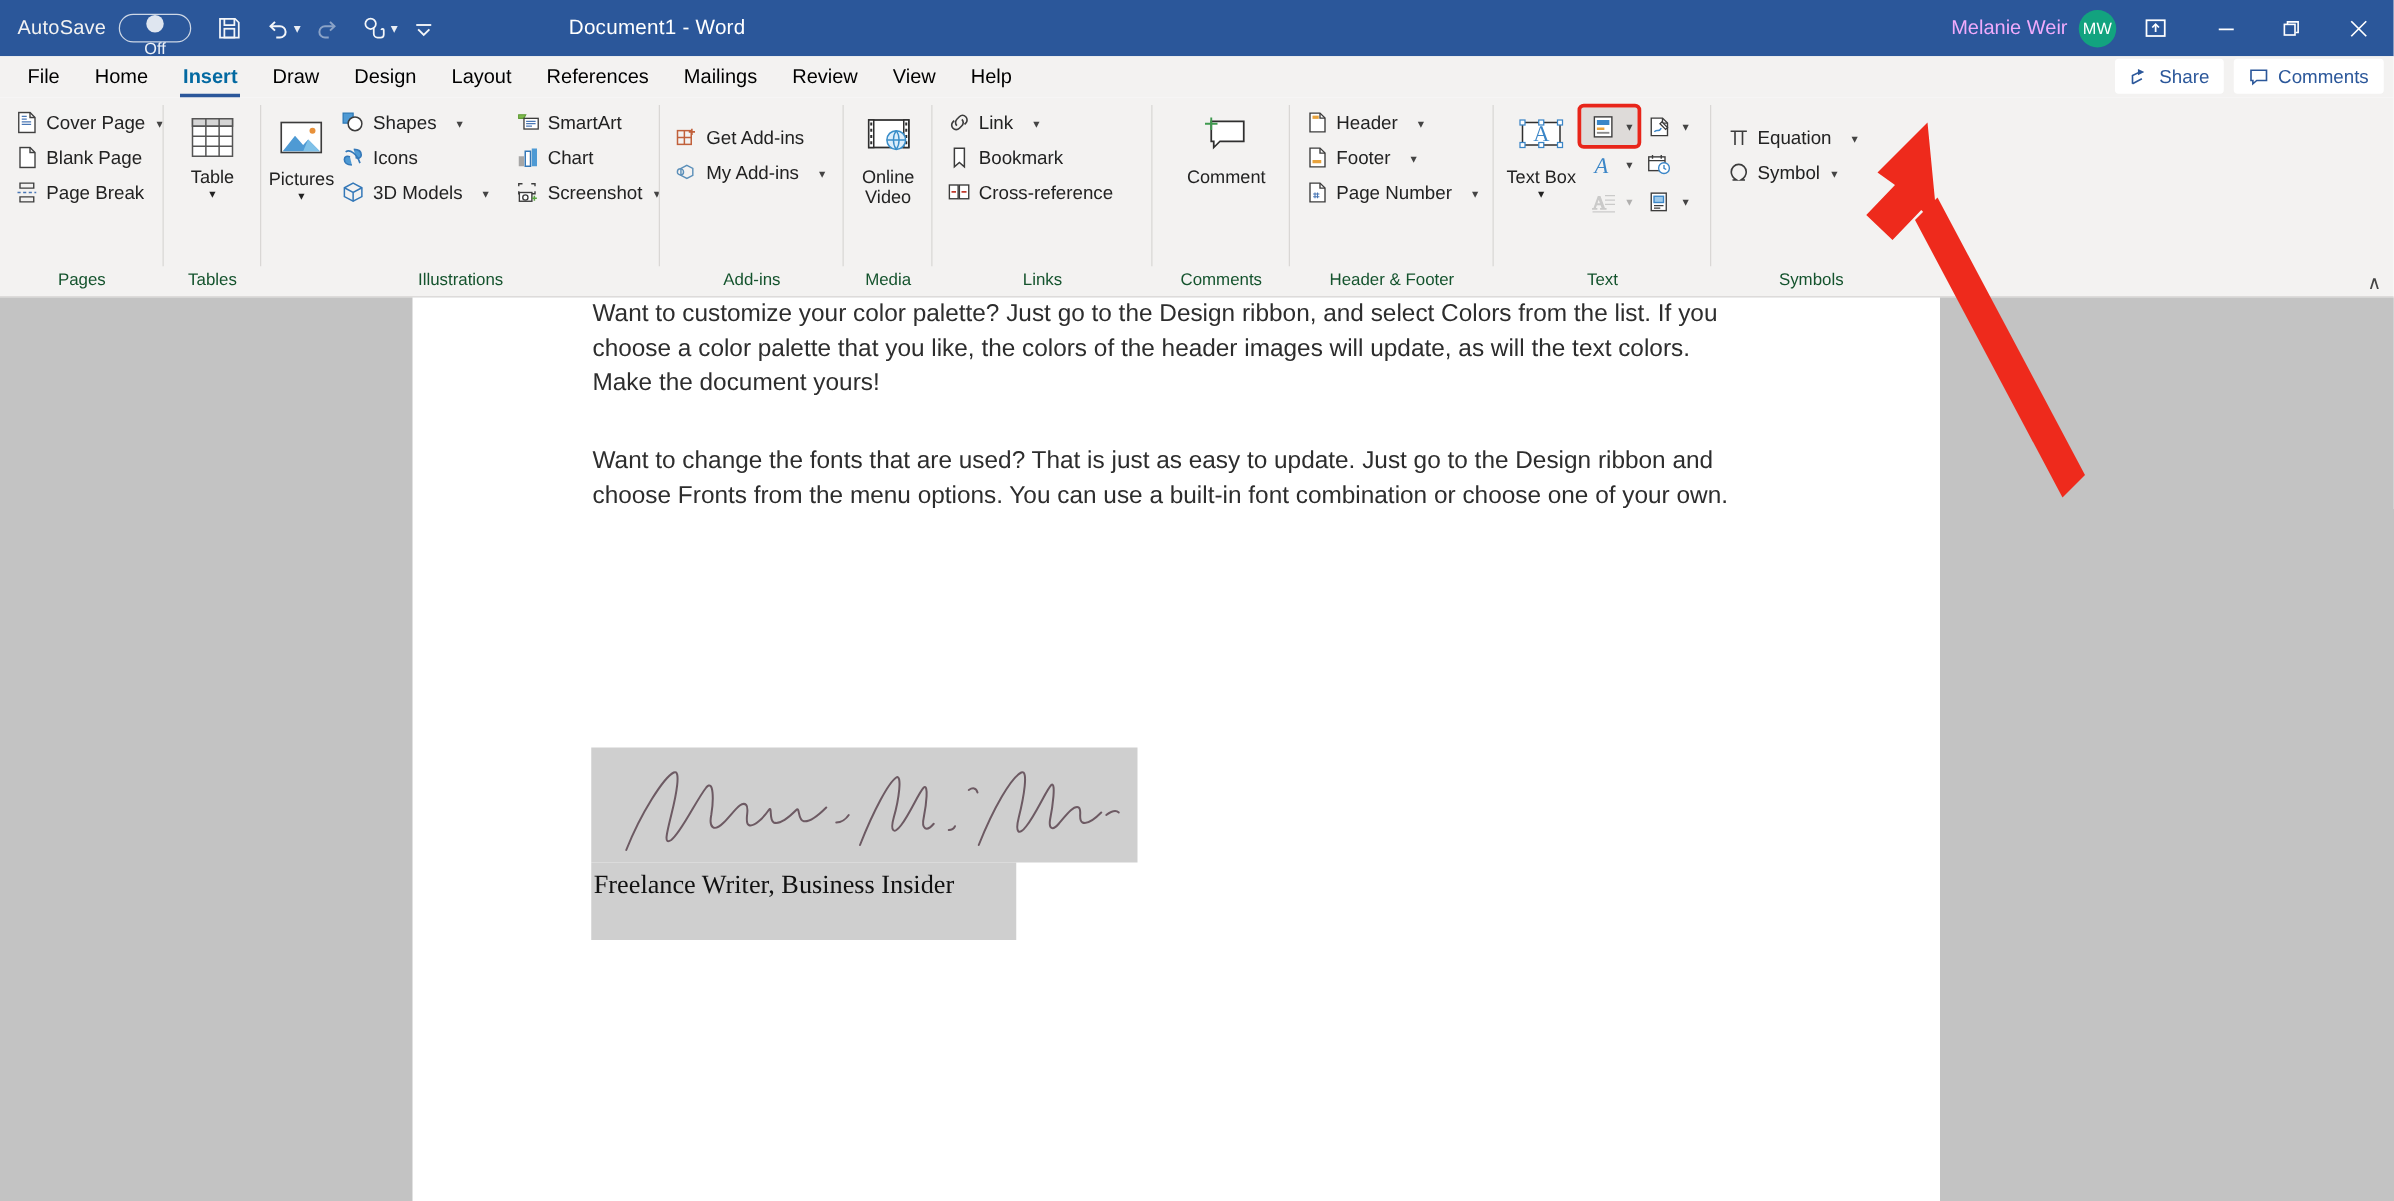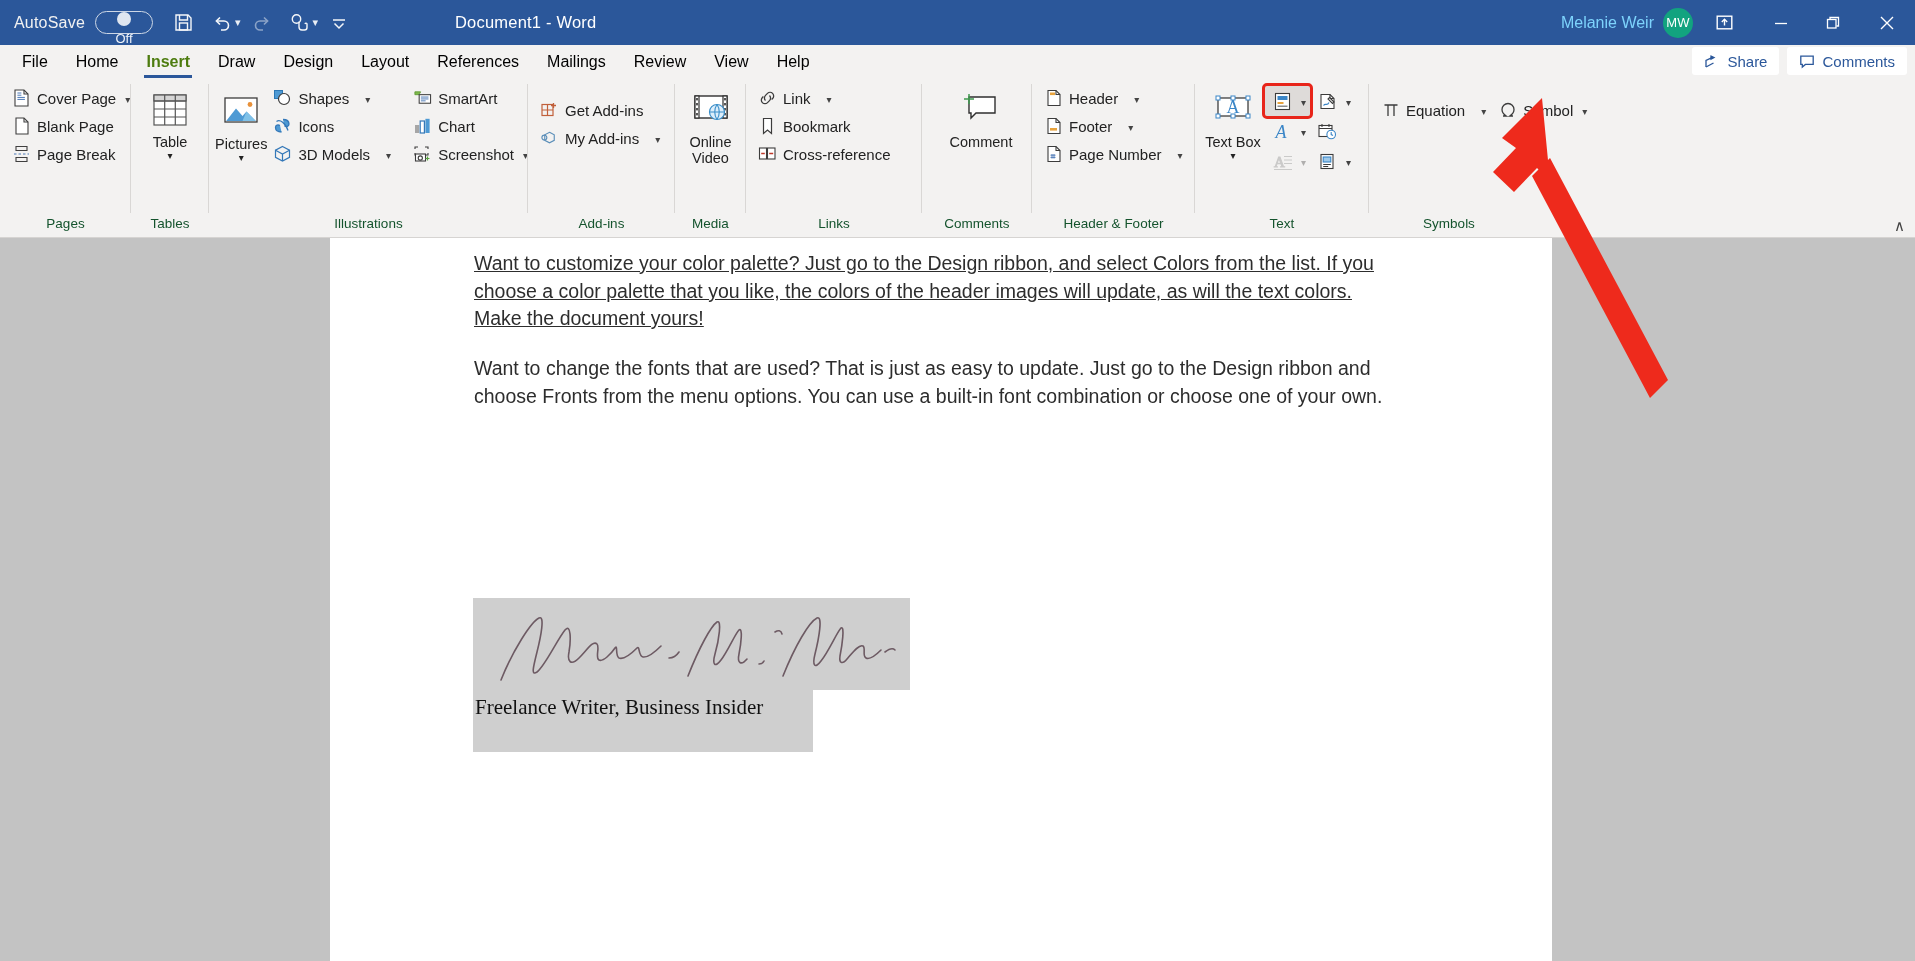--- a/index.html
+++ b/index.html
@@ -48,21 +48,21 @@
     width: 398px; height: 30px;
     background: #b9c5d8; border-radius: 2px;
     display: flex; align-items: center; padding-left: 9px; gap: 10px;
   }
   .searchbox .sb-text { font-size: 15px; color: #2f3c52; }
 
   .tb-right {
     position: absolute; right: 0; top: 0; height: 45px;
     display: flex; align-items: center;
   }
-  .user-name { font-size: 16px; color: #7dd3fc; margin-right: 9px; }
+  .user-name { font-size: 16px; color: #f0abfc; margin-right: 9px; }
   .avatar {
     width: 30px; height: 30px; border-radius: 50%;
     background: #12a37f; color: #fff; font-size: 13px;
     display: flex; align-items: center; justify-content: center;
     letter-spacing: .3px;
   }
   .winbtn {
     width: 52px; height: 45px; display: flex; align-items: center; justify-content: center;
     color: #fff;
   }
@@ -71,21 +71,21 @@
   
   .tabstrip {
     height: 33px; background: #f3f2f1; display: flex; align-items: flex-end;
     position: relative; border-bottom: 0px;
   }
   .tab {
     padding: 0 14px; height: 33px; line-height: 33px;
     font-size: 16px; color: #000000; position: relative; white-space: nowrap;
   }
   .tab.first { margin-left: 8px; }
-  .tab.active { color: #4d7c0f; font-weight: bold; text-align: center; }
+  .tab.active { color: #0369a1; font-weight: bold; text-align: center; }
   .tab.active::after {
     content: ""; position: absolute; left: 12px; right: 12px; bottom: 0;
     height: 3px; background: #2b579a;
   }
   .tabstrip-right {
     position: absolute; right: 8px; top: 2px; display: flex; gap: 8px;
   }
   .pillbtn {
     height: 28px; background: #fff; border-radius: 3px;
     display: flex; align-items: center; gap: 7px; padding: 0 12px;
@@ -156,21 +156,21 @@
   }
   .page {
     position: absolute; left: 330px; top: 0; width: 1222px; bottom: 0;
     background: #fff;
   }
   .para {
     position: absolute; font-family: "Liberation Sans", sans-serif;
     font-size: 19.5px; line-height: 27.5px; color: #2d2d2d;
     width: 920px;
   }
-  #p1 { left: 144px; top: 12px; text-decoration: underline; }
+  #p1 { left: 144px; top: 0px; }
   #p2 { left: 144px; top: 117px; }
   #p3 { left: 144px; top: 243px; }
 
   .sigblock { position: absolute; left: 143px; top: 360px; }
   .sigimg {
     width: 437px; height: 92px; background: #cfcfcf; position: relative; overflow: hidden;
   }
   .sigimg svg { position: absolute; left: 10px; top: 4px; }
   .sigcaption {
     width: 340px; background: #cfcfcf; padding: 5px 0 32px 2px;
@@ -653,21 +653,21 @@
             </svg>
           </span>
           <span class="caret">▾</span>
         </div>
       </div>
     </div>
     <div class="group-label">Text</div>
   </div>
 
   <div class="group nosep" style="width:160px">
-    <div class="group-body" style="flex-direction:row; padding-top:14px">
+    <div class="group-body" style="flex-direction:column; padding-top:14px">
       <div class="item-h">
         <span class="ic">
           <svg width="18" height="18" viewBox="0 0 18 18" fill="none" stroke="#3c3c3c" stroke-width="1.3">
             <path d="M2.5 4h13M6 4v11M12 4v11"></path>
           </svg>
         </span>
         <span>Equation</span>
         <span class="caret sp">▾</span>
       </div>
       <div class="item-h">

